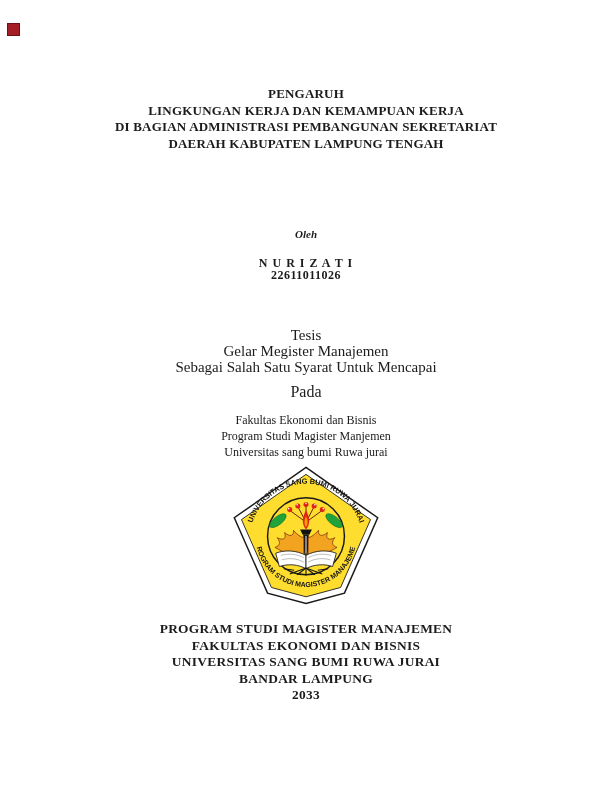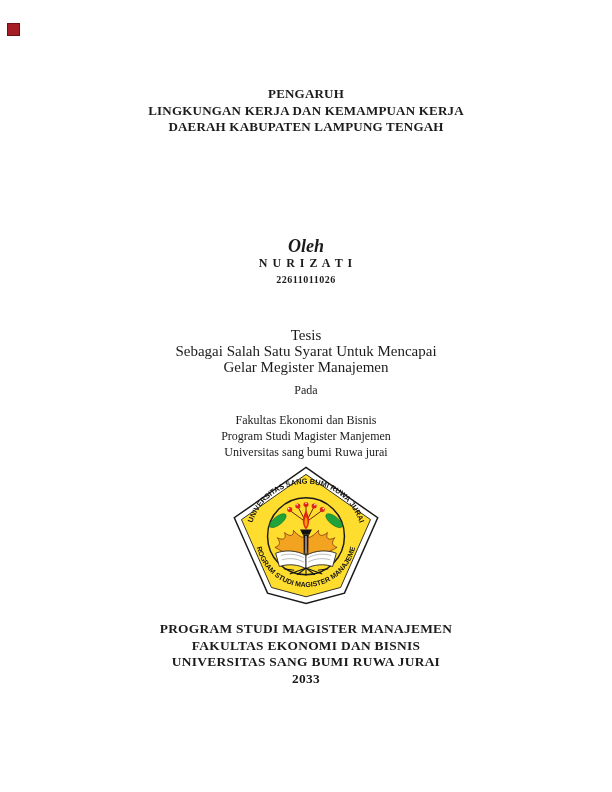--- a/index.html
+++ b/index.html
@@ -7,51 +7,52 @@
     position:relative;width:612px;height:792px;margin:0 auto;
     background:#ffffff;overflow:hidden;
     font-family:"Liberation Serif", serif;color:#1b1b1b;
   }
   .center-block{position:absolute;left:0;width:612px;text-align:center;font-family:Liberation Serif, serif;}
   .annotation-marker{
     position:absolute;left:7px;top:23px;width:13px;height:13px;
     background:#a41e24;border:1px solid #6e1014;box-sizing:border-box;
   }
   .title-block{top:86px;font-size:13px;font-weight:bold;line-height:16.7px;letter-spacing:0.2px;}
-  .oleh{top:236px;font-size:18px;font-weight:bold;font-style:italic;}
+  .oleh{top:228px;font-size:11px;font-weight:bold;font-style:italic;}
   .author{top:256px;font-size:12px;font-weight:bold;letter-spacing:1px;}
-  .student-id{top:274px;font-size:10px;font-weight:bold;letter-spacing:0.5px;}
+  .student-id{top:268px;font-size:12px;font-weight:bold;letter-spacing:0.5px;}
   .statement{top:327px;font-size:15px;line-height:16.2px;}
-  .pada{top:383px;font-size:12px;}
+  .pada{top:383px;font-size:16px;}
   .institution{top:412px;font-size:12px;line-height:16.2px;}
   .logo-wrap{position:absolute;top:466px;left:50%;transform:translateX(-50%);width:148px;height:139px;}
   .footer-block{top:621px;font-size:13.4px;font-weight:bold;line-height:16.6px;letter-spacing:0.3px;}
   .arc-text{font-family:"Liberation Sans", sans-serif;font-weight:bold;fill:#141414;}
 </style>
 </head>
 <body>
 
 <div class="page">
 
   <div class="annotation-marker"></div>
 
   <header class="center-block title-block">
     <div>PENGARUH</div>
     <div>LINGKUNGAN KERJA DAN KEMAMPUAN KERJA</div>
+    <div>DI BAGIAN ADMINISTRASI PEMBANGUNAN SEKRETARIAT</div>
     <div>DAERAH KABUPATEN LAMPUNG TENGAH</div>
   </header>
 
   <div class="center-block oleh">Oleh</div>
   <div class="center-block author">N U R  I Z A T I</div>
   <div class="center-block student-id">22611011026</div>
 
   <section class="center-block statement">
     <div>Tesis</div>
+    <div>Gelar Megister Manajemen</div>
     <div>Sebagai Salah Satu Syarat Untuk Mencapai</div>
-    <div>Gelar Megister Manajemen</div>
   </section>
 
   <div class="center-block pada">Pada</div>
 
   <section class="center-block institution">
     <div>Fakultas Ekonomi dan Bisnis</div>
     <div>Program Studi Magister Manjemen</div>
     <div>Universitas sang bumi Ruwa jurai</div>
   </section>
 
@@ -134,16 +135,17 @@
         <line x1="70" y1="139" x2="84" y2="141"></line>
         <line x1="116" y1="141" x2="130" y2="139"></line>
       </g>
     </svg>
   </div>
 
   <footer class="center-block footer-block">
     <div>PROGRAM STUDI MAGISTER MANAJEMEN</div>
     <div>FAKULTAS EKONOMI DAN BISNIS</div>
     <div>UNIVERSITAS SANG BUMI RUWA JURAI</div>
+    <div>BANDAR LAMPUNG</div>
     <div>2033</div>
   </footer>
 
 </div>
 
 </body></html>

